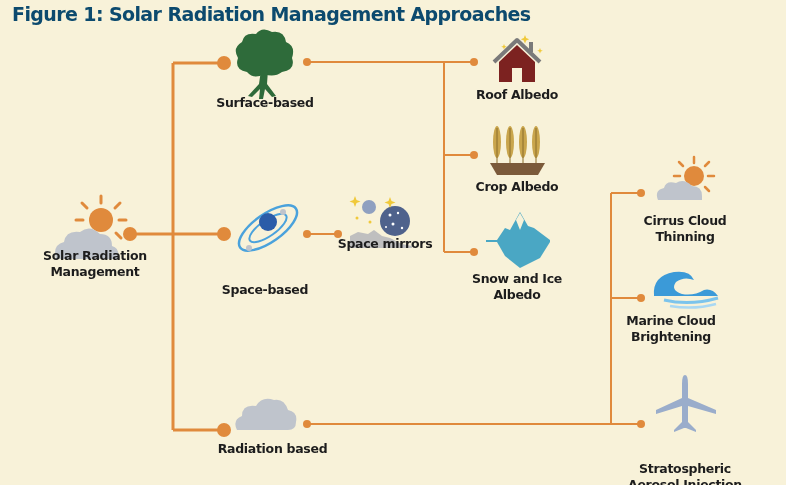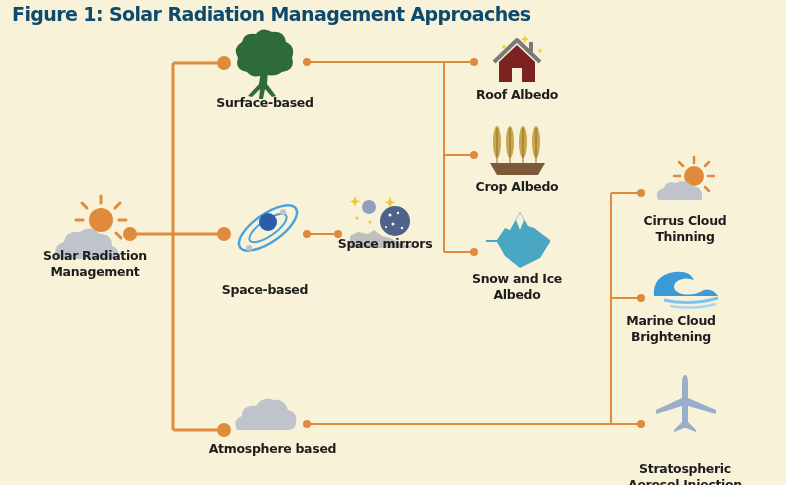--- a/index.html
+++ b/index.html
@@ -171,21 +171,21 @@
   <g fill="#9aadcb">
     <path d="M685 375 Q688 375 688 384 L688 398 L716 410 L716 414 L688 406 L688 422 L696 430 L696 432 L686 428 L684 428 L674 432 L674 430 L682 422 L682 406 L656 414 L656 410 L682 398 L682 384 Q682 375 685 375 Z"></path>
   </g>
 </svg>
 
 <div class="label" style="left:30px; top:248px; width:130px;">Solar Radiation
 Management</div>
 <div class="label" style="left:205px; top:95px; width:120px;">Surface-based</div>
 <div class="label" style="left:205px; top:251px; width:120px;margin-top:31px;">Space-based</div>
 <div class="label" style="left:330px; top:236px; width:110px;">Space mirrors</div>
-<div class="label" style="left:200px; top:441px; width:145px;">Atmosphere based</div>
+<div class="label" style="left:200px; top:441px; width:145px;">Radiation based</div>
 <div class="label" style="left:467px; top:87px; width:100px;">Roof Albedo</div>
 <div class="label" style="left:467px; top:179px; width:100px;">Crop Albedo</div>
 <div class="label" style="left:462px; top:271px; width:110px;">Snow and Ice
 Albedo</div>
 <div class="label" style="left:630px; top:213px; width:110px;">Cirrus Cloud
 Thinning</div>
 <div class="label" style="left:616px; top:313px; width:110px;">Marine Cloud
 Brightening</div>
 <div class="label" style="left:620px; top:461px; width:130px;">Stratospheric
 Aerosol Injection</div>

